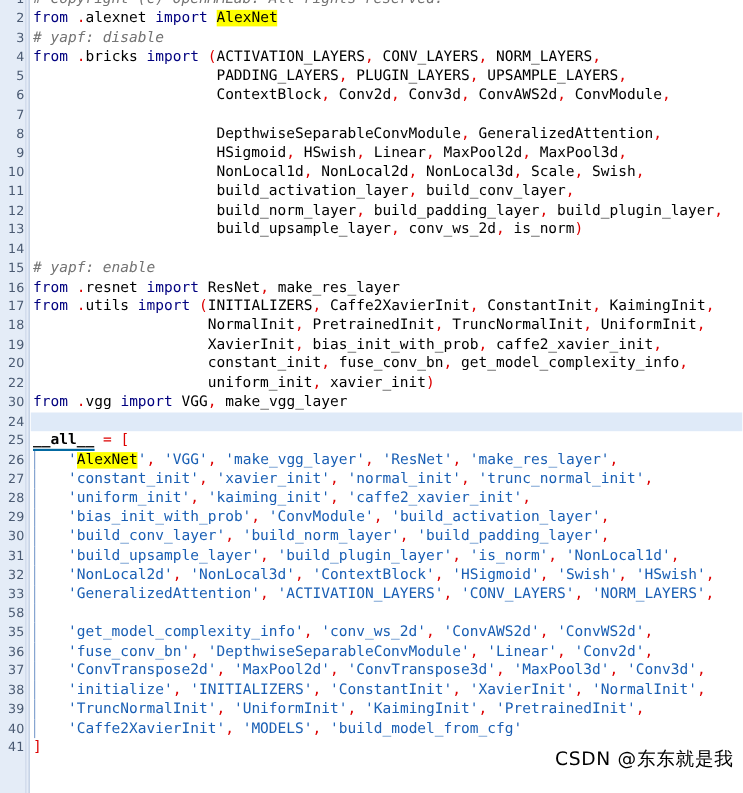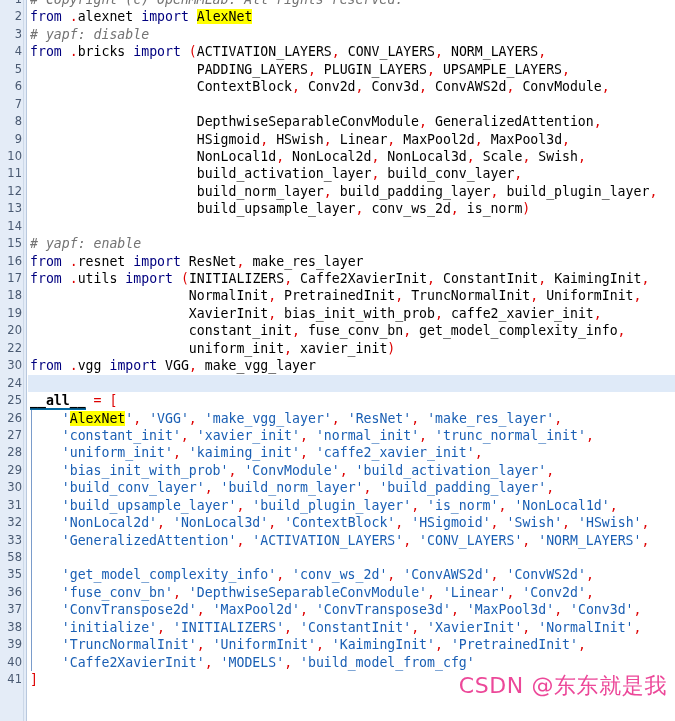--- a/index.html
+++ b/index.html
@@ -101,22 +101,22 @@
     height: 100%;
     background: #7a9ccb;
     z-index: 1;
   }
 
   
   .watermark {
     position: absolute;
     right: 8px;
     bottom: 20px;
-    color: #ec4899;
-    font-size: 22px;
+    color: #000000;
+    font-size: 17px;
     font-family: "DejaVu Sans", "Liberation Sans", sans-serif;
     letter-spacing: 0.6px;
     z-index: 5;
     pointer-events: none;
     white-space: nowrap;
   }
 </style>
 </head>
 <body>
 

